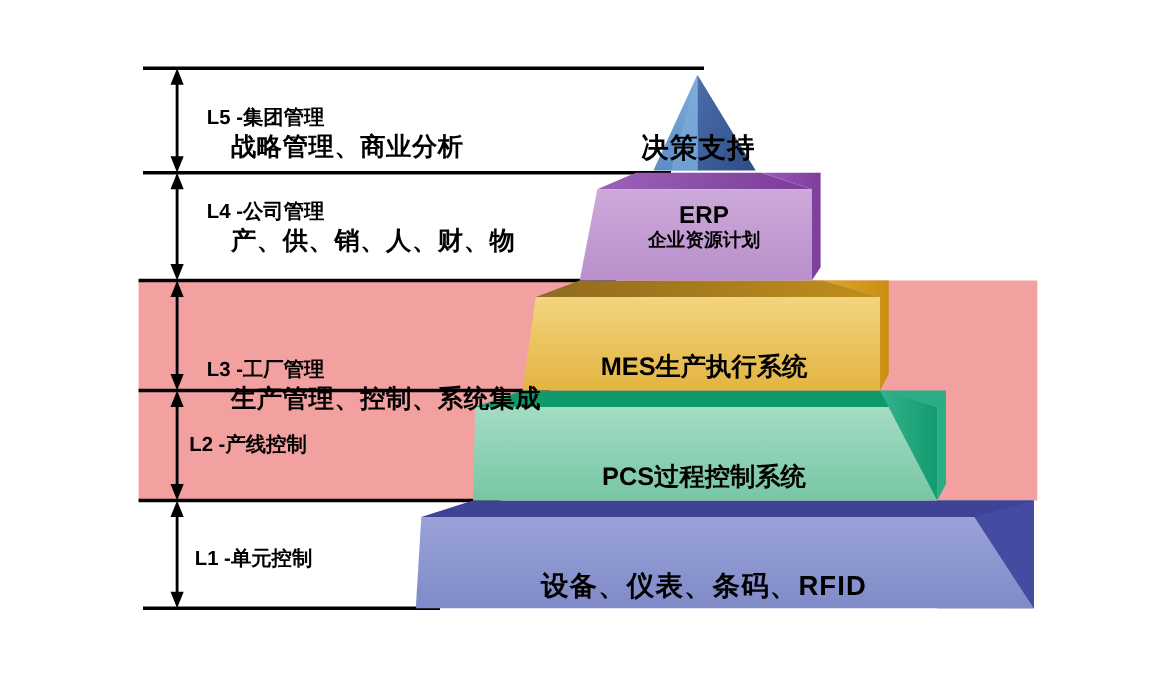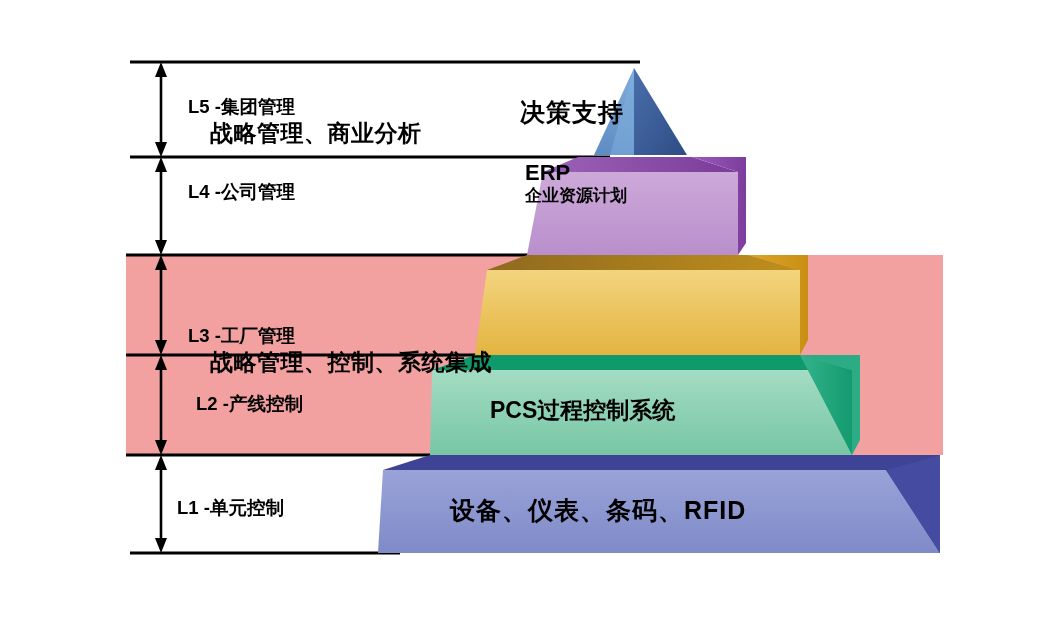--- a/index.html
+++ b/index.html
@@ -43,32 +43,33 @@
   .level-sub {
     font-size: 23px;
     font-weight: bold;
     padding-left: 22px;
     letter-spacing: 0.5px;
   }
 
   #label-l5 { left: 188px; top: 95px; }
   #label-l4 { left: 188px; top: 180px; }
   #label-l3 { left: 188px; top: 288px; margin-top: 36px; }
-  #label-l2 { left: 196px; top: 392px; }
+  #label-l2 { left: 172px; top: 392px; }
   #label-l1 { left: 177px; top: 496px; }
 
   
   .tier-caption {
     position: absolute;
     z-index: 8;
     color: #000000;
-    text-align: left;
+    text-align: center;
     white-space: nowrap;
     line-height: 1.2;
     font-weight: bold;
+    margin-top: 23px;
   }
   #cap-decision {
     left: 520px;
     top: 97px;
     width: 230px;
     font-size: 25px;
     letter-spacing: 1px;
   }
   #cap-erp {
     left: 525px;
@@ -236,44 +237,48 @@
 
   </svg>
 
   <div class="level-label" id="label-l5">
     <div class="level-title">L5 -集团管理</div>
     <div class="level-sub">战略管理、商业分析</div>
   </div>
 
   <div class="level-label" id="label-l4">
     <div class="level-title">L4 -公司管理</div>
+    <div class="level-sub">产、供、销、人、财、物</div>
   </div>
 
   <div class="level-label" id="label-l3">
     <div class="level-title">L3 -工厂管理</div>
-    <div class="level-sub">战略管理、控制、系统集成</div>
+    <div class="level-sub">生产管理、控制、系统集成</div>
   </div>
 
   <div class="level-label" id="label-l2">
     <div class="level-title">L2 -产线控制</div>
   </div>
 
   <div class="level-label" id="label-l1">
     <div class="level-title">L1 -单元控制</div>
   </div>
 
   <div class="tier-caption" id="cap-decision">
     <div>决策支持</div>
   </div>
 
   <div class="tier-caption" id="cap-erp">
     <div>ERP</div>
     <div class="cap-line2">企业资源计划</div>
   </div>
 
+  <div class="tier-caption" id="cap-mes">
+    <div>MES生产执行系统</div>
+  </div>
 
   <div class="tier-caption" id="cap-l1">
     <div>设备、仪表、条码、RFID</div>
   </div>
 
   <div class="tier-caption" id="cap-pcs">
     <div>PCS过程控制系统</div>
   </div>
 
 </div>

